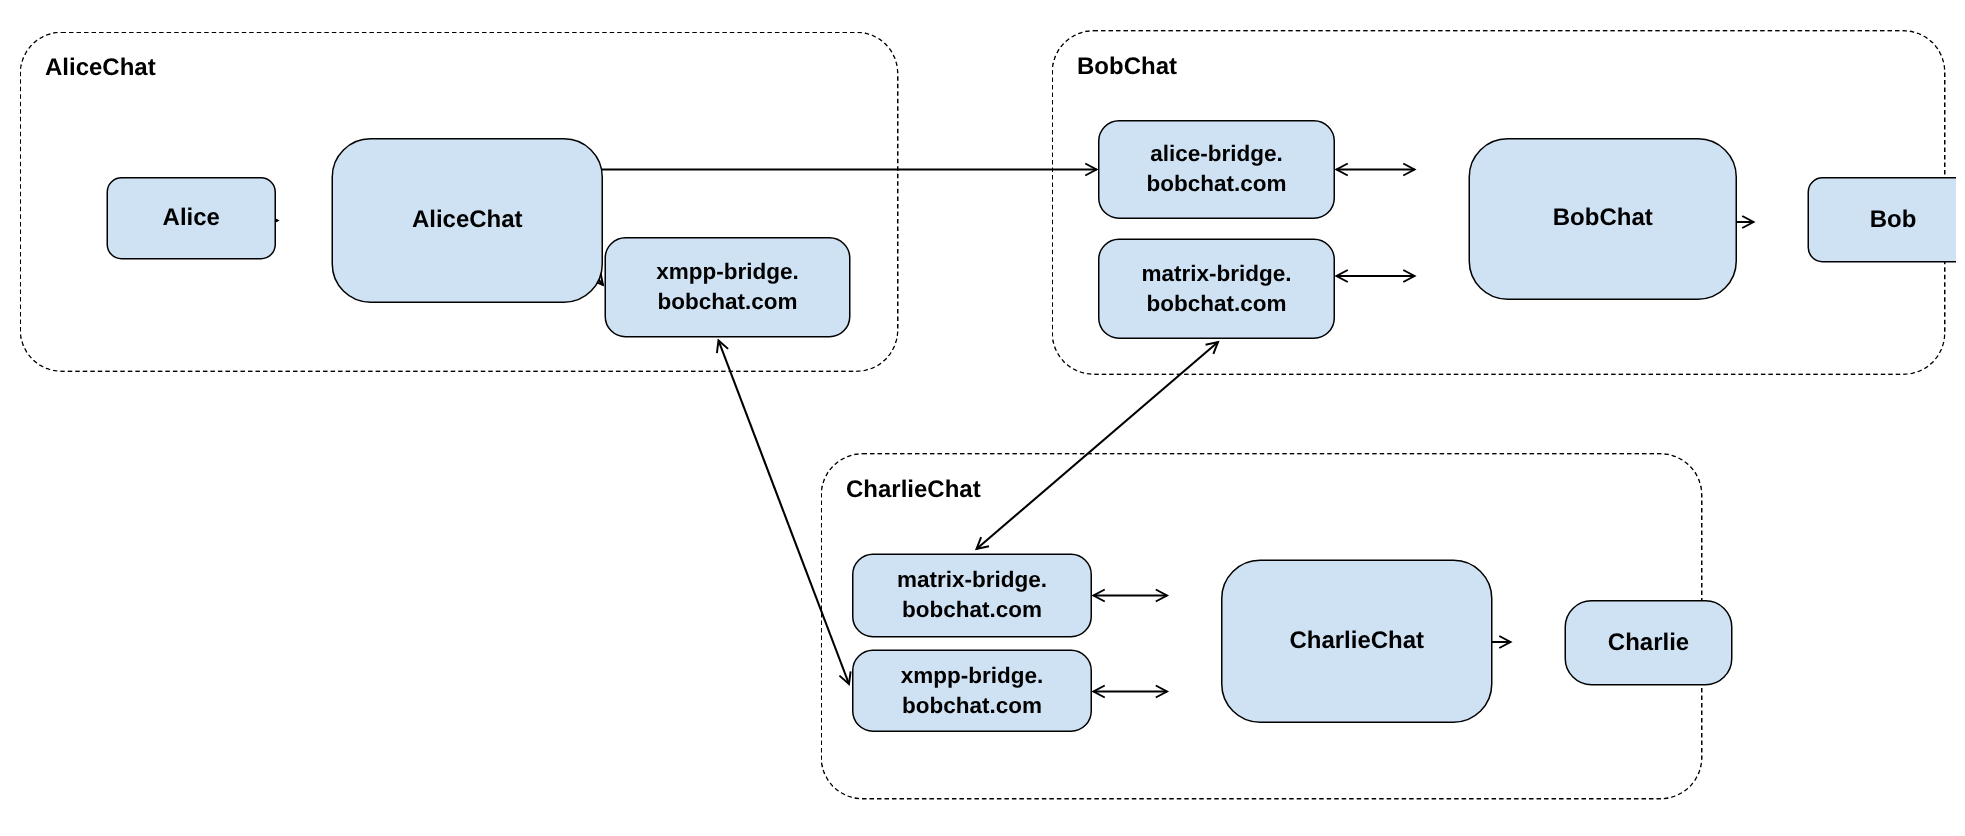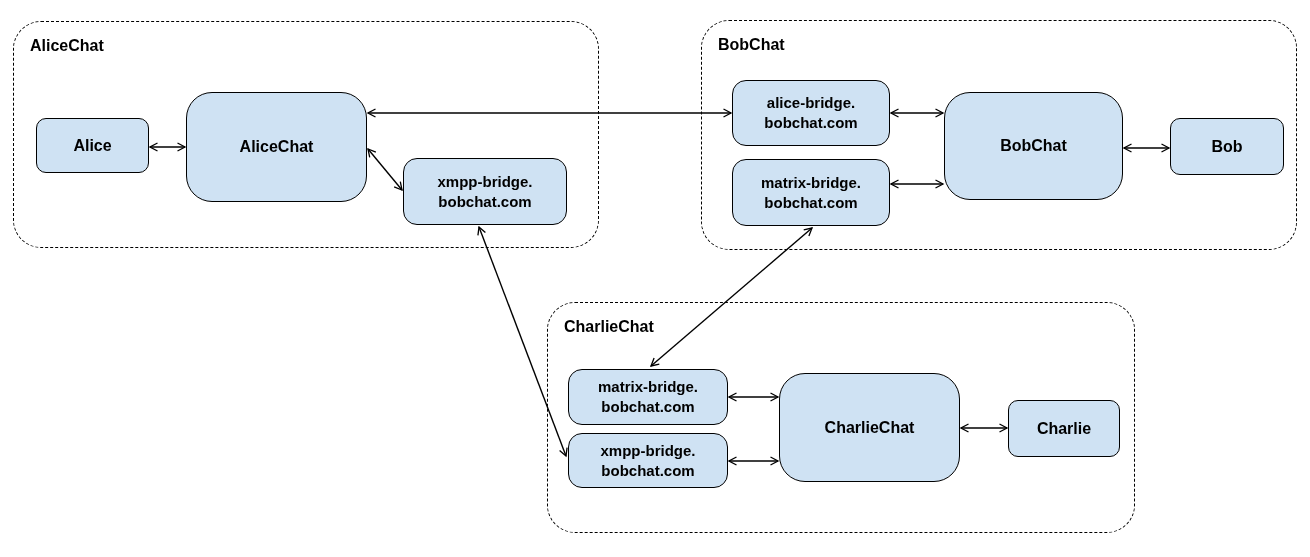--- a/index.html
+++ b/index.html
@@ -35,21 +35,21 @@
     display: flex;
     flex-direction: column;
     align-items: center;
     justify-content: center;
     text-align: center;
     color: #000000;
     font-weight: bold;
     z-index: 2;
   }
   .node span { display: block; }
-  .node.single { font-size: 16px; }
+  .node.single { font-size: 16px; margin-left: 35px; }
   .node.double { font-size: 15px; line-height: 20px; }
   .r-small { border-radius: 10px; }
   .r-mid   { border-radius: 14px; }
   .r-big   { border-radius: 26px; }
   svg.edges {
     position: absolute;
     left: 0; top: 0;
     width: 1310px;
     height: 557px;
     z-index: 1;
@@ -134,17 +134,17 @@
 
   <div class="node double r-mid" style="left:568px; top:433px; width:160px; height:55px;">
     <span>xmpp-bridge.</span>
     <span>bobchat.com</span>
   </div>
 
   <div class="node single r-big" style="left:779px; top:373px; width:181px; height:109px;">
     <span>CharlieChat</span>
   </div>
 
-  <div class="node single r-small" style="left:1008px; top:400px; width:112px; height:57px;">
+  <div class="node single r-small" style="left:1008px; top:400px; width:112px; height:57px;border-radius:18px;">
     <span>Charlie</span>
   </div>
 
 </div>
 
 </body></html>

